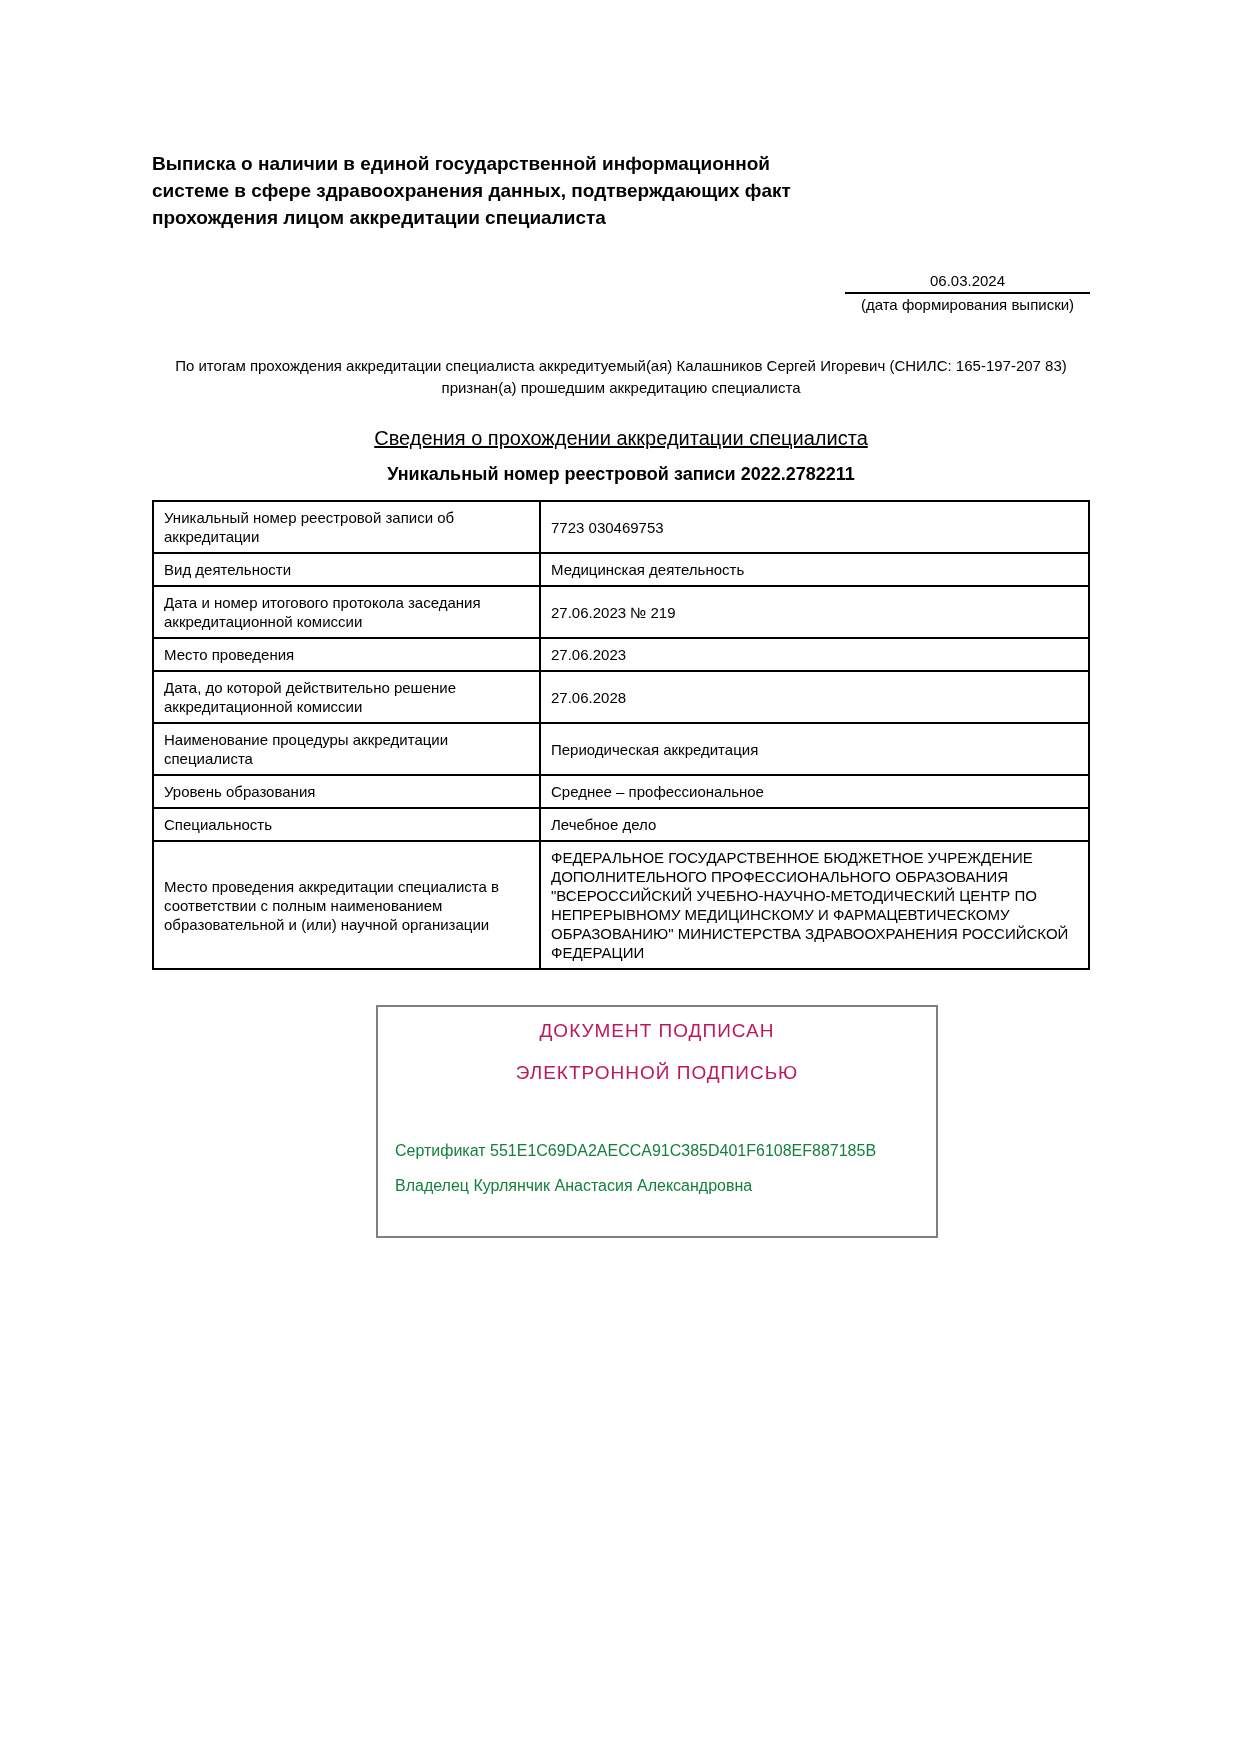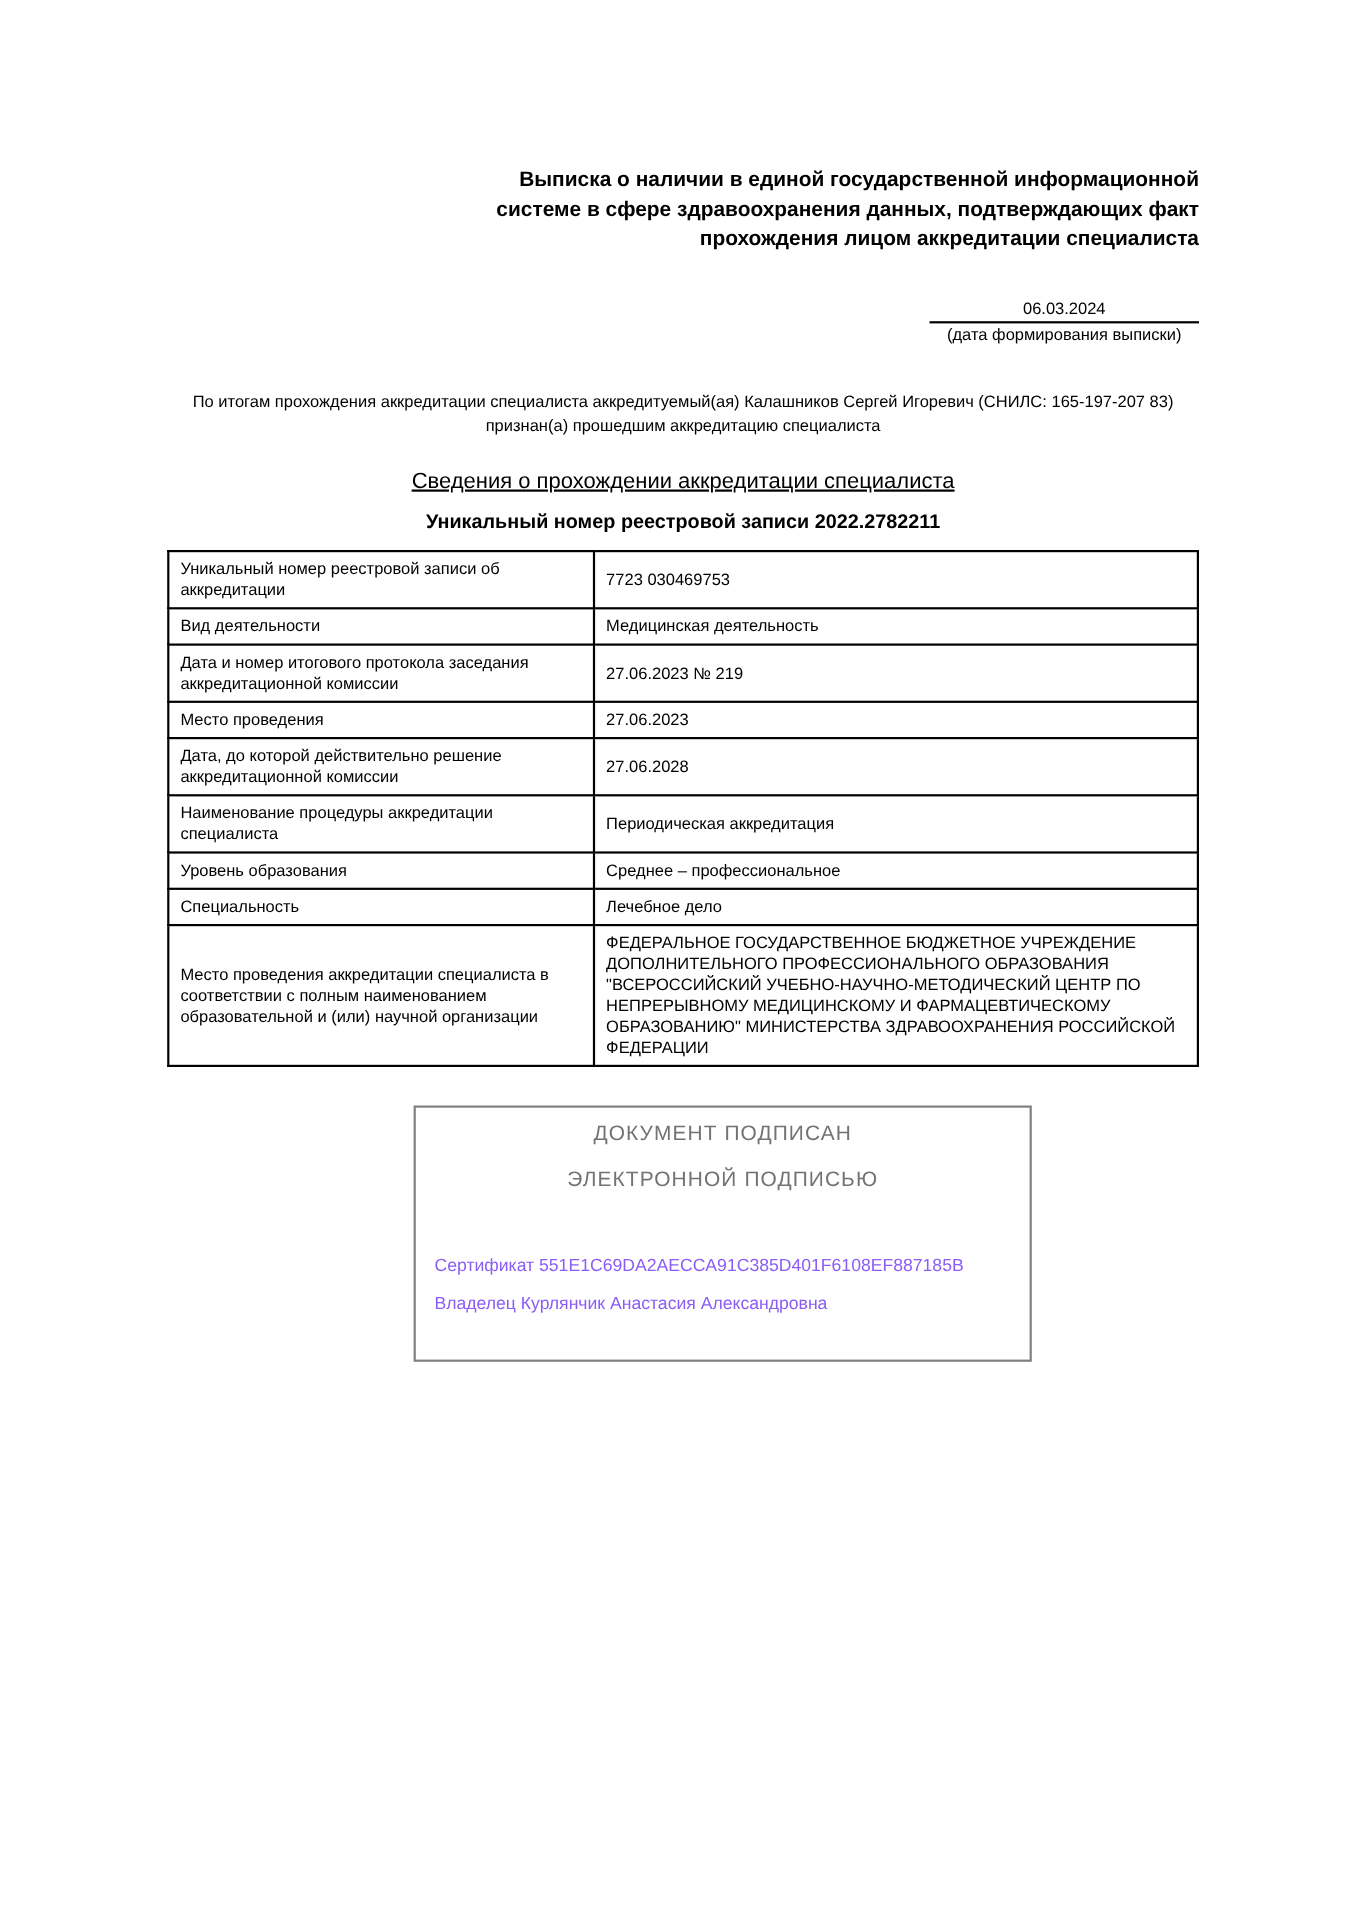--- a/index.html
+++ b/index.html
@@ -14,21 +14,21 @@
     width: 1240px;
     height: 1755px;
     background: #ffffff;
     overflow: hidden;
   }
   .content {
     padding: 0 150px 0 152px; 
   }
   .doc-title {
     margin-top: 150px;
-    text-align: right;
+    text-align: left;
     font-size: 19px;
     font-weight: bold;
     line-height: 27px;
   }
   .date-block {
     width: 245px;
     margin: 40px 0 0 auto;
     text-align: center;
     font-size: 15px;
   }
@@ -88,29 +88,29 @@
     margin-top: 35px;
     margin-left: 224px;
     border: 2px solid #808080;
     background: #ffffff;
   }
   .sig-title {
     text-align: center;
     font-size: 19px;
     letter-spacing: 1px;
     line-height: 20px;
-    color: #737373;
+    color: #be185d;
   }
   .sig-title-1 { margin-top: 14px; }
   .sig-title-2 { margin-top: 22px; }
   .sig-line {
     margin-left: 17px;
     font-size: 16px;
     line-height: 20px;
-    color: #8b5cf6;
+    color: #15803d;
   }
   .sig-cert  { margin-top: 58px; }
   .sig-owner { margin-top: 15px; }
   .sig-valid { margin-top: 15px; }
 </style>
 </head>
 <body>
 
 <div class="page">
   <div class="content">

